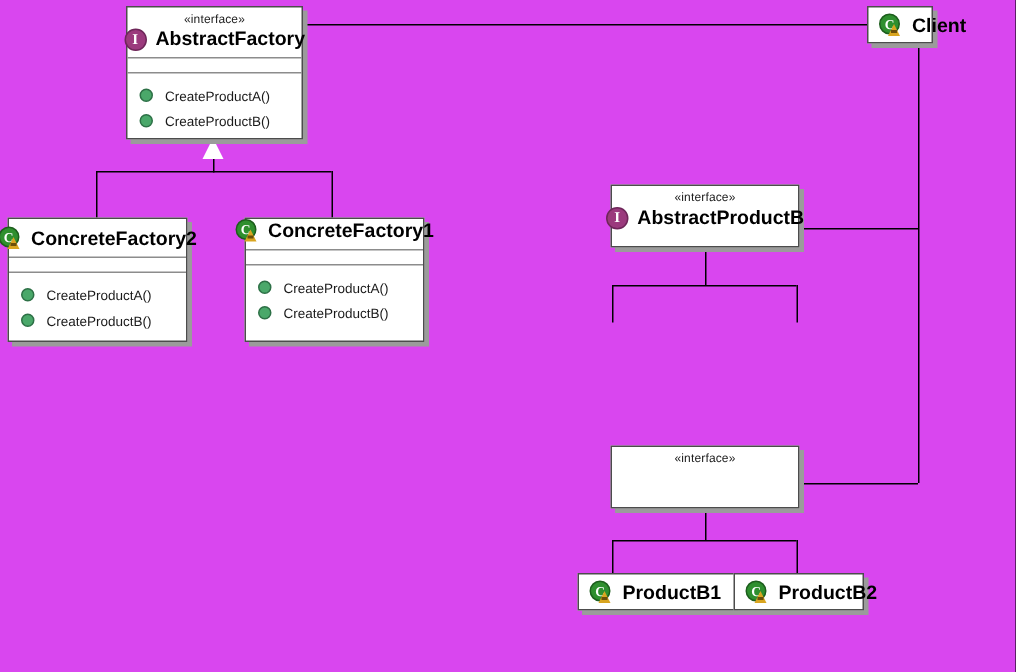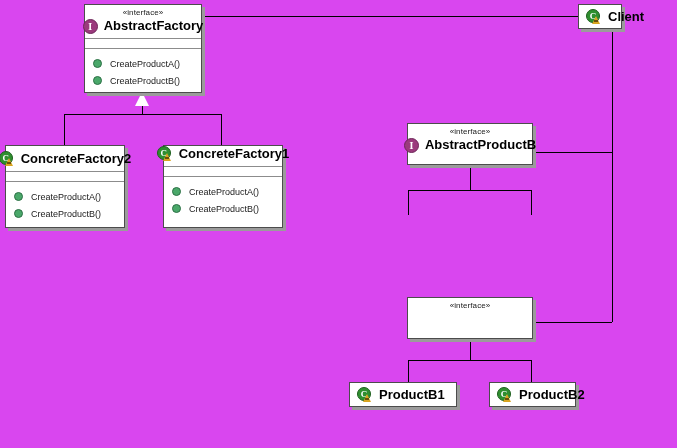--- a/index.html
+++ b/index.html
@@ -286,21 +286,21 @@
   </div>
 
 
 
   <div class="uml-box" style="left:407px; top:297px; width:126px; height:42px;">
     <div class="uml-head">
       <div class="stereotype">«interface»</div>
     </div>
   </div>
 
-  <div class="uml-box uml-simple" style="left:349px; top:382px; width:108px; height:25px;">
+  <div class="uml-box uml-simple" style="left:385px; top:382px; width:108px; height:25px;">
     <div class="uml-head">
       <div class="title-row">
         <span class="icon-class">
           <span class="disc"></span>
             <span class="badge"></span>
         </span>
         <span class="cls-name">ProductB1</span>
       </div>
     </div>
   </div>

